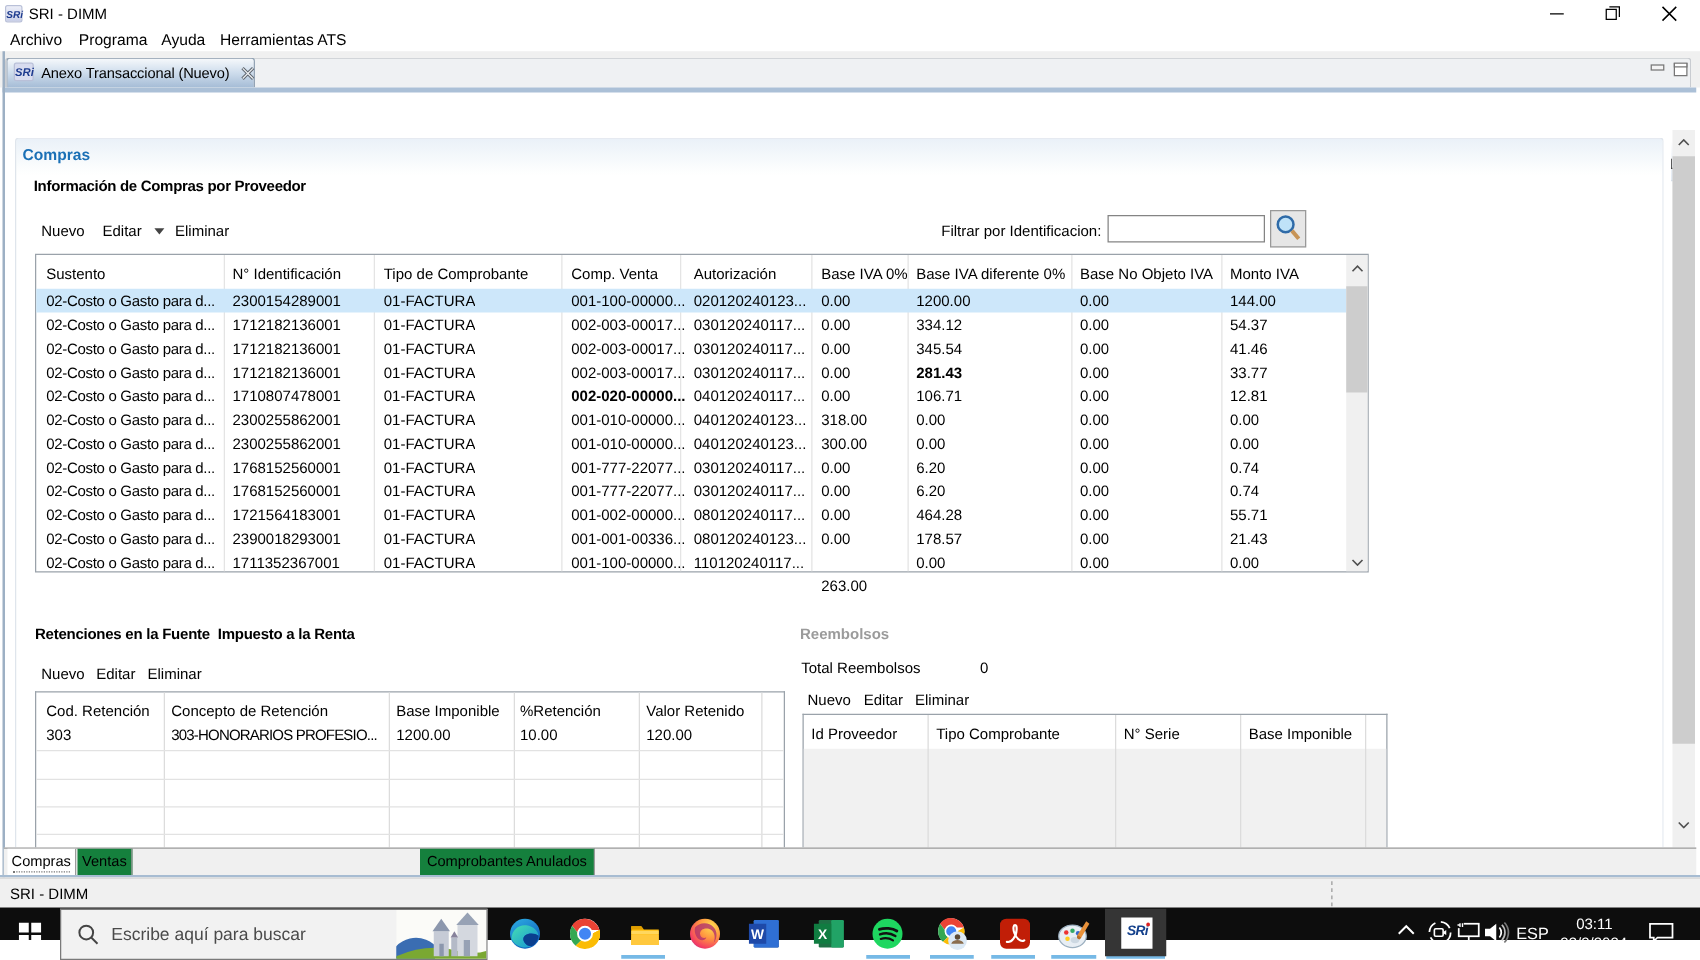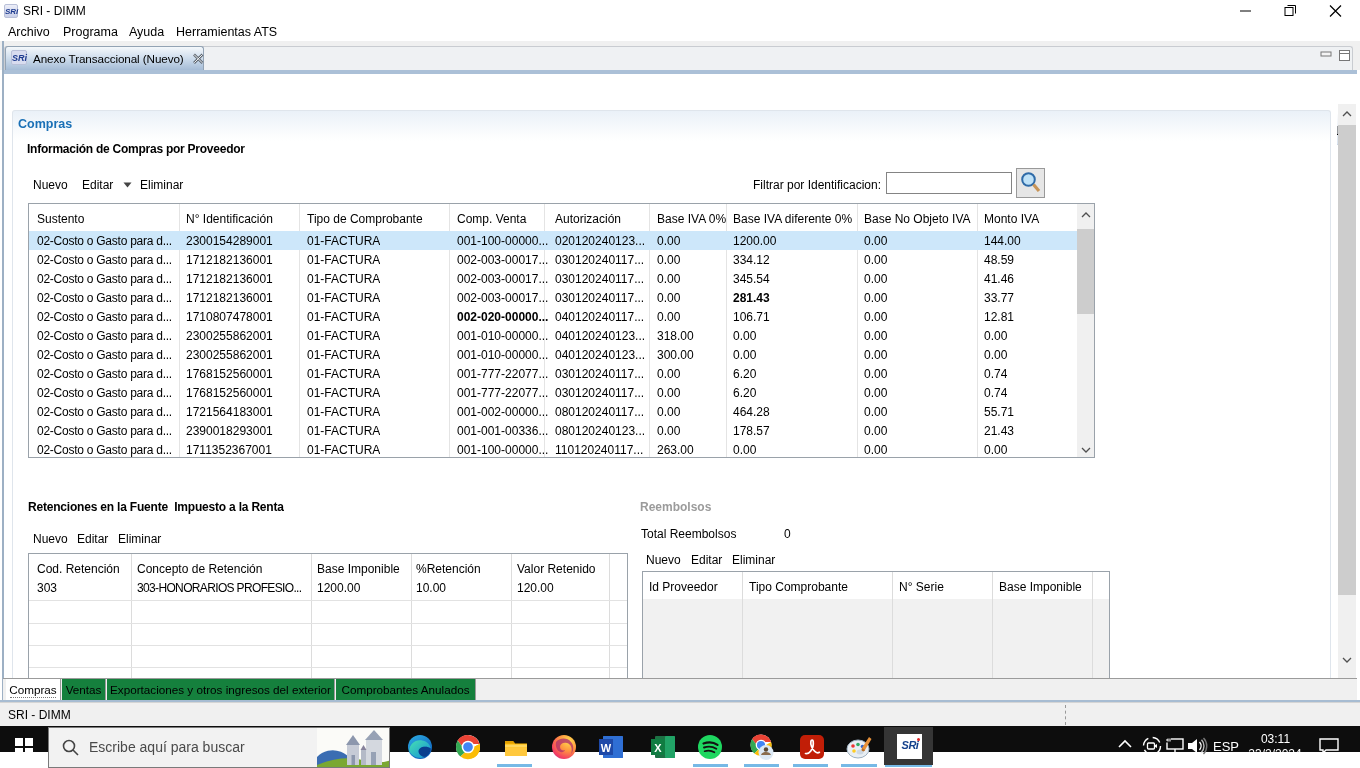--- a/index.html
+++ b/index.html
@@ -149,21 +149,21 @@
         </div>
 <div class="trow" style="top:19px">
           <span style="left:8px;letter-spacing:-0.25px;">02-Costo o Gasto para d...</span>
           <span style="left:157px;">1712182136001</span>
           <span style="left:278px;">01-FACTURA</span>
           <span style="left:428px;">002-003-00017...</span>
           <span style="left:526px;">030120240117...</span>
           <span style="left:628px;">0.00</span>
           <span style="left:704px;">334.12</span>
           <span style="left:835px;">0.00</span>
-          <span style="left:955px;">48.59</span>
+          <span style="left:955px;">54.37</span>
         </div>
 <div class="trow" style="top:38px">
           <span style="left:8px;letter-spacing:-0.25px;">02-Costo o Gasto para d...</span>
           <span style="left:157px;">1712182136001</span>
           <span style="left:278px;">01-FACTURA</span>
           <span style="left:428px;">002-003-00017...</span>
           <span style="left:526px;">030120240117...</span>
           <span style="left:628px;">0.00</span>
           <span style="left:704px;">345.54</span>
           <span style="left:835px;">0.00</span>
@@ -256,21 +256,21 @@
           <span style="left:704px;">178.57</span>
           <span style="left:835px;">0.00</span>
           <span style="left:955px;">21.43</span>
         </div>
 <div class="trow" style="top:209px">
           <span style="left:8px;letter-spacing:-0.25px;">02-Costo o Gasto para d...</span>
           <span style="left:157px;">1711352367001</span>
           <span style="left:278px;">01-FACTURA</span>
           <span style="left:428px;">001-100-00000...</span>
           <span style="left:526px;">110120240117...</span>
-          <span style="left:628px;">263.00</span>
+          <span style="left:628px;margin-top:19px;">263.00</span>
           <span style="left:704px;">0.00</span>
           <span style="left:835px;">0.00</span>
           <span style="left:955px;">0.00</span>
         </div>
     </div>
 
     <div class="abs sb" style="left:1048px;top:0;width:17px;height:253px;">
       <svg class="abs" style="left:4px;top:8px" width="10" height="6">
           <path d="M1 5 L5 1 L9 5" stroke="#505050" stroke-width="1.3" fill="none"></path>
         </svg>
@@ -338,21 +338,20 @@
     </svg>
   <div class="abs sbthumb" style="left:0;top:21px;width:18px;height:470px;"></div>
   <svg class="abs" style="left:4px;top:553px" width="10" height="6">
       <path d="M1 1 L5 5 L9 1" stroke="#505050" stroke-width="1.3" fill="none"></path>
     </svg>
 </div>
 
 <div class="abs" id="btabs">
   <div class="btab on" style="left:3px;width:55px;">Compras<div style="position:absolute;left:4px;right:4px;bottom:2px;border-bottom:1px dotted #777;"></div></div>
   <div class="btab" style="left:59px;width:44px;">Ventas</div>
-  <div class="btab" style="left:104px;width:228px;">Exportaciones y otros ingresos del exterior</div>
   <div class="btab" style="left:333px;width:140px;">Comprobantes Anulados</div>
 </div>
 <div class="abs" id="btkeyline"></div>
 <div class="abs" id="statusbar">
   <span class="abs" style="left:8px;top:5px;">SRI - DIMM</span>
   <div class="abs" style="left:1065px;top:2px;width:1px;height:20px;border-left:1px dashed #999;"></div>
 </div>
 
 <div class="abs" id="taskbar">
 

